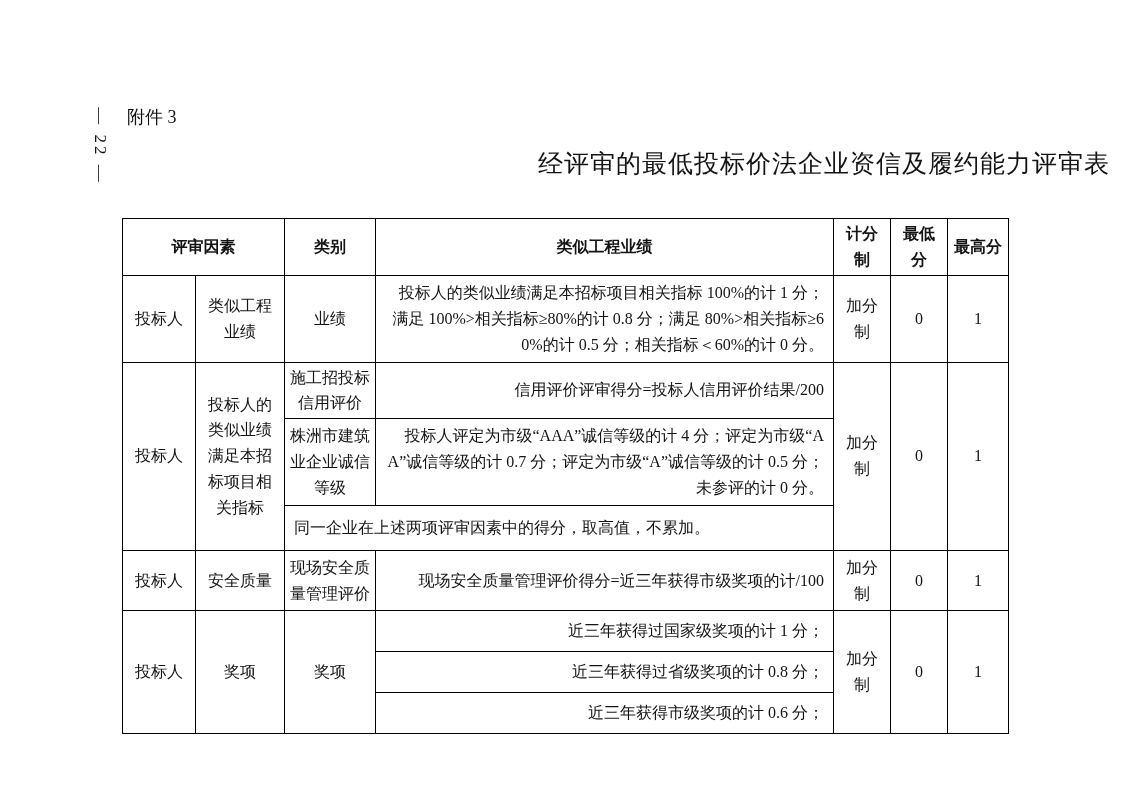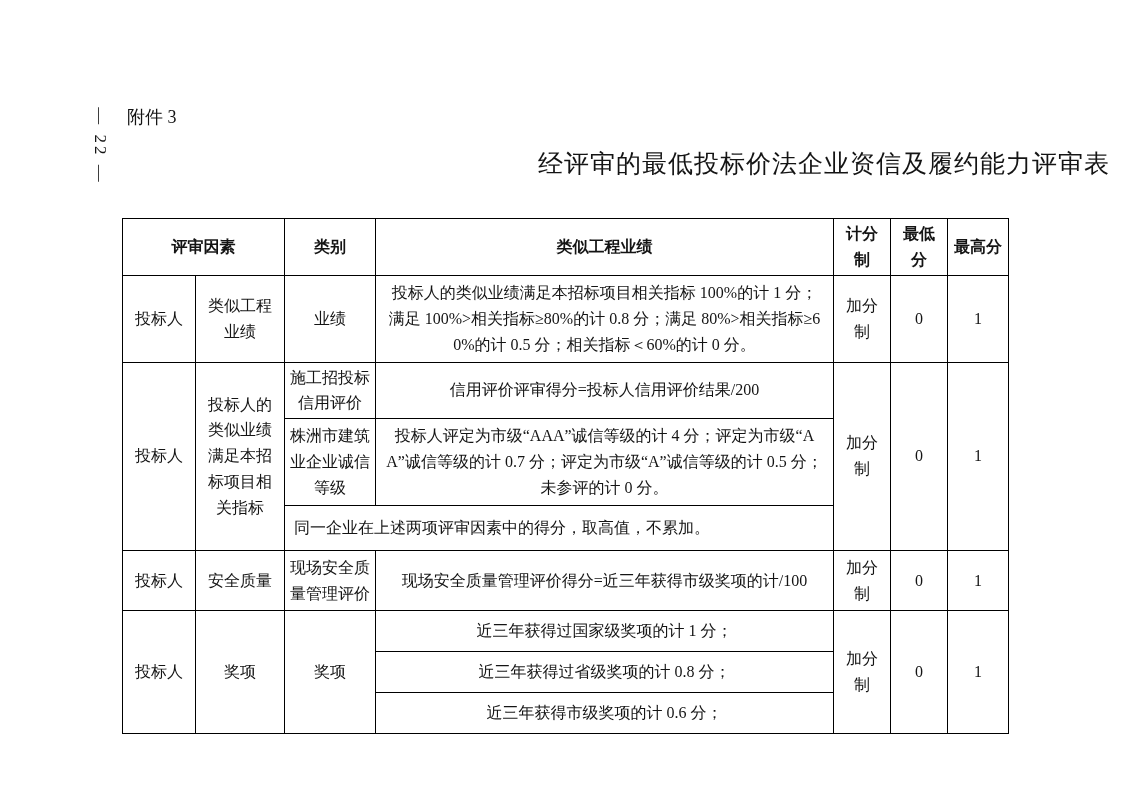--- a/index.html
+++ b/index.html
@@ -51,21 +51,21 @@
     box-sizing: border-box;
     font-size: 16px;
     line-height: 1.62;
     vertical-align: middle;
     text-align: center;
     padding: 2px 5px;
     font-weight: normal;
     word-break: break-all;
   }
   .eval-table th { font-weight: bold; }
-  .eval-table td.content { text-align: center; padding: 4px 9px; }
+  .eval-table td.content { text-align: right; padding: 4px 9px; }
   .eval-table td.note { text-align: left; padding: 2px 9px; font-weight: normal; }
   tr.r-header { height: 34px; padding-left: 6px; }
   tr.r-g1 { height: 78px; }
   tr.r-g2a { height: 55px; }
   tr.r-g2b { height: 70px; }
   tr.r-g2c { height: 45px; }
   tr.r-g3 { height: 60px; }
   tr.r-g4a { height: 41px; }
   tr.r-g4b { height: 41px; font-family: Liberation Serif, serif; }
   tr.r-g4c { height: 41px; }

